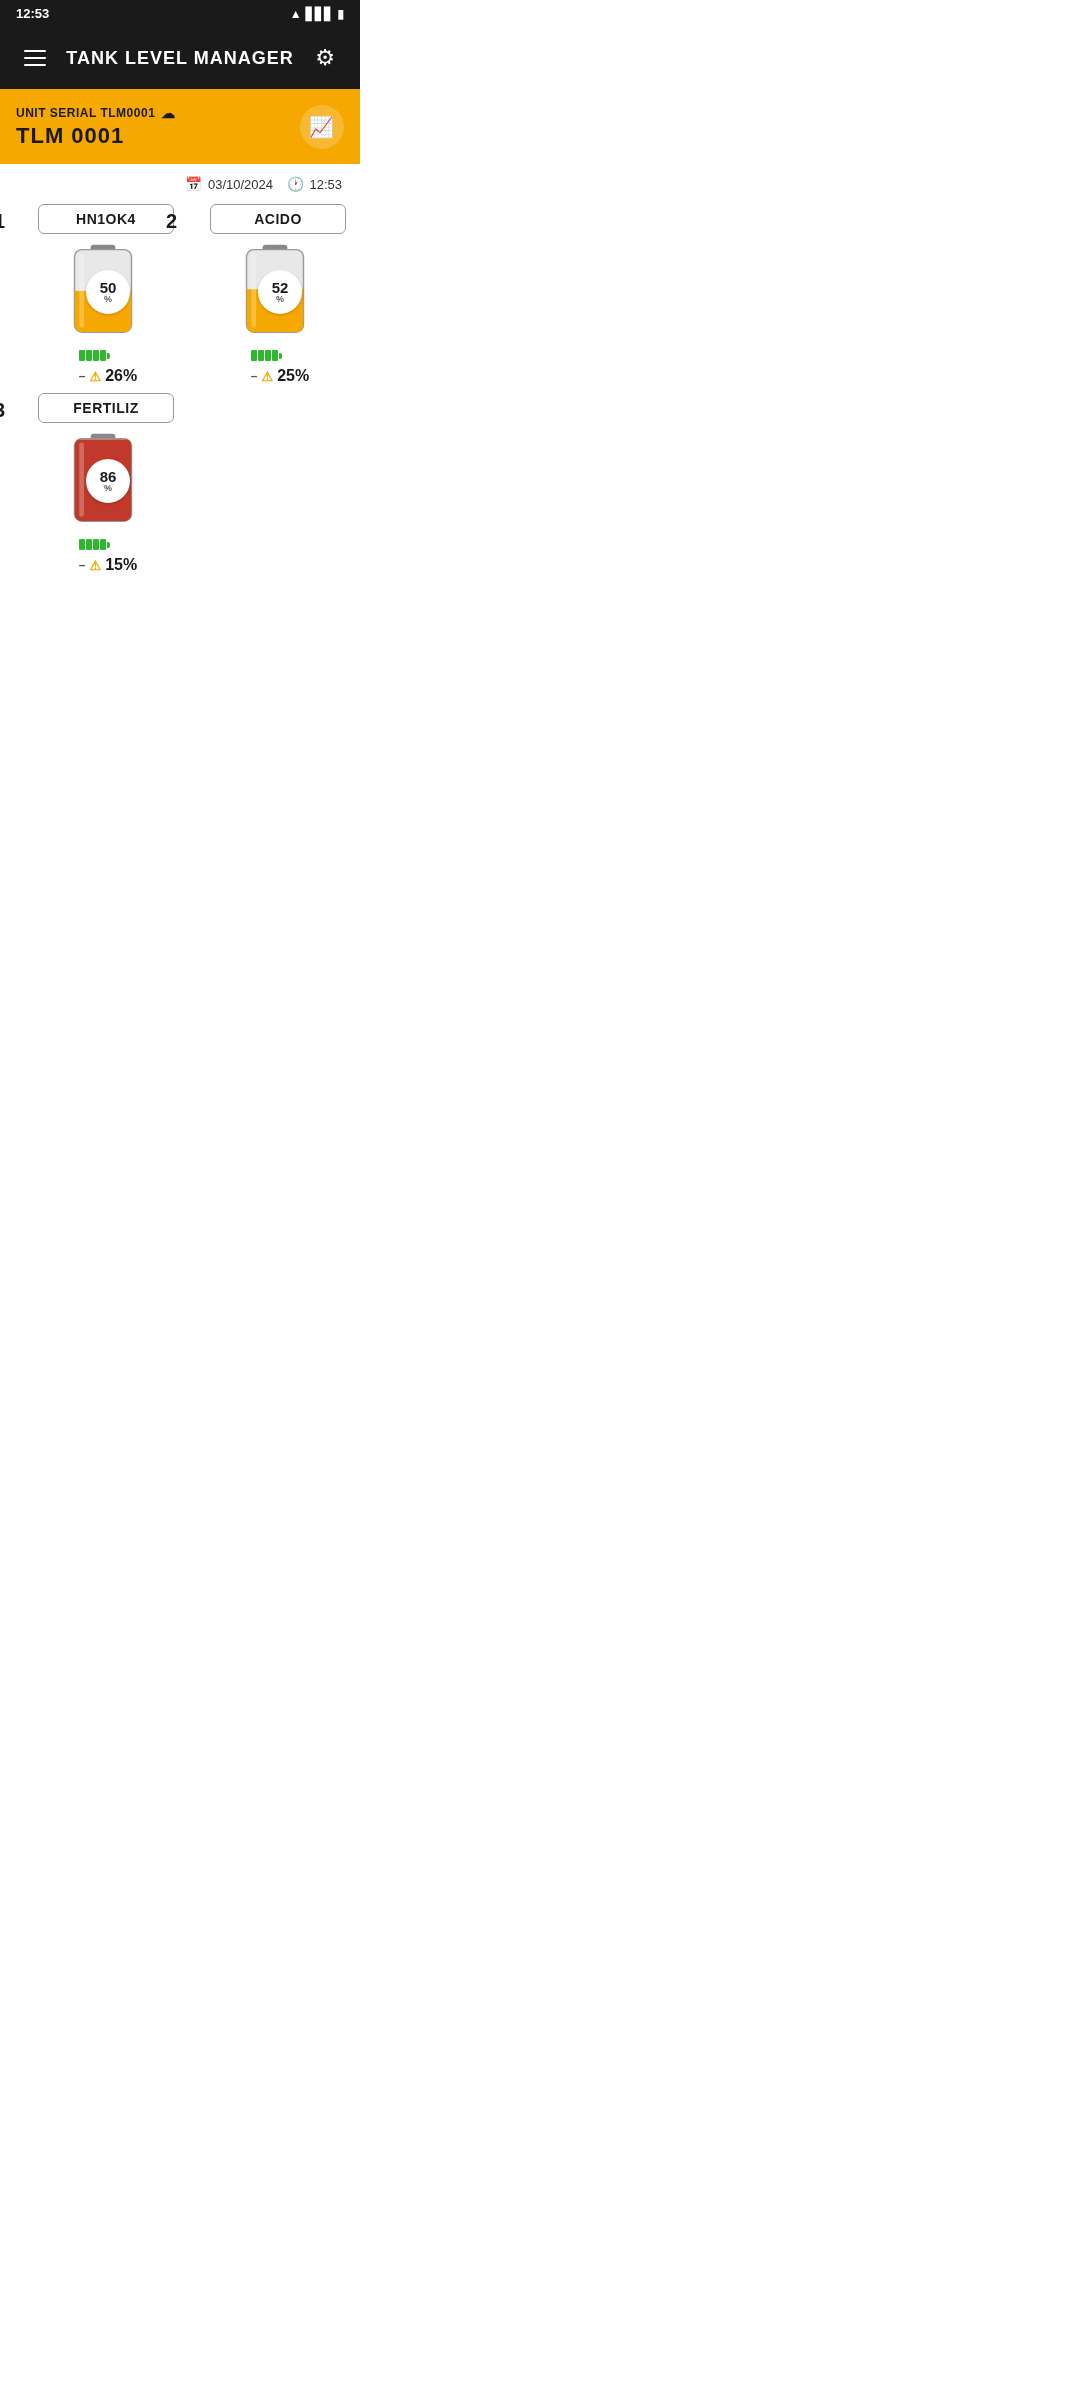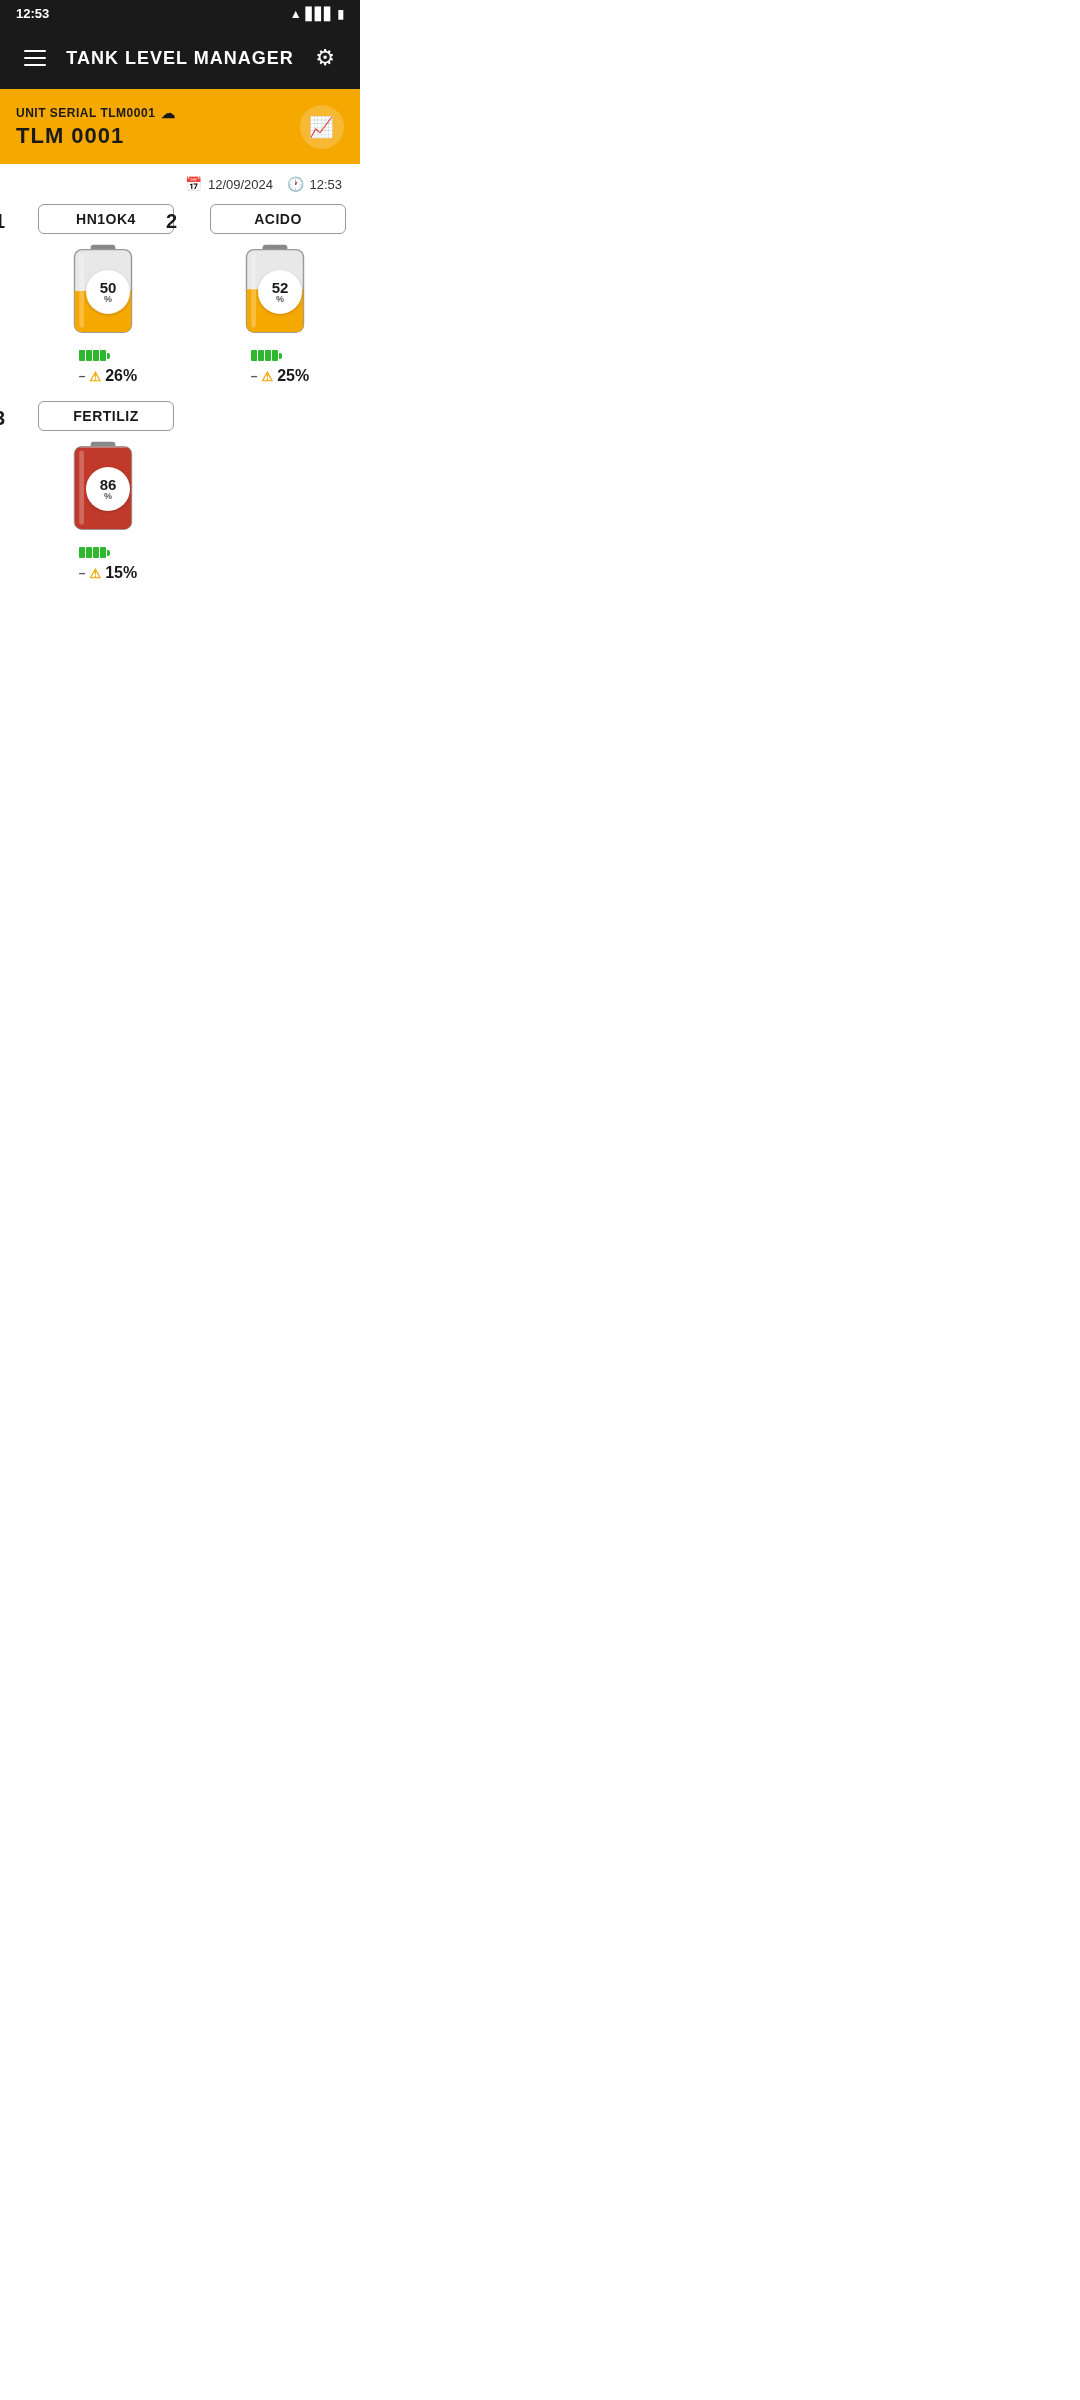--- a/index.html
+++ b/index.html
@@ -151,21 +151,21 @@
       color: #333;
     }
     .datetime-icon {
       font-size: 14px;
     }
 
     
     .tank-grid {
       display: flex;
       flex-direction: column;
-      gap: 16px;
+      gap: 8px;
     }
 
     .tank-row {
       display: flex;
       gap: 12px;
     }
 
     
     .tank-card {
       flex: 1;
@@ -326,21 +326,21 @@
   <div class="chart-btn">
     <span class="chart-icon">📈</span>
   </div>
 </div>
 
 <div class="main-content">
 
   <div class="datetime-row">
     <div class="datetime-item">
       <span class="datetime-icon">📅</span>
-      <span>12/09/2024</span>
+      <span>03/10/2024</span>
     </div>
     <div class="datetime-item">
       <span class="datetime-icon">🕐</span>
       <span>12:53</span>
     </div>
   </div>
 
   <div class="tank-grid" id="tank-grid">
   <div class="tank-row">
         <div class="tank-card" style="position: relative; padding-left: 24px;">

